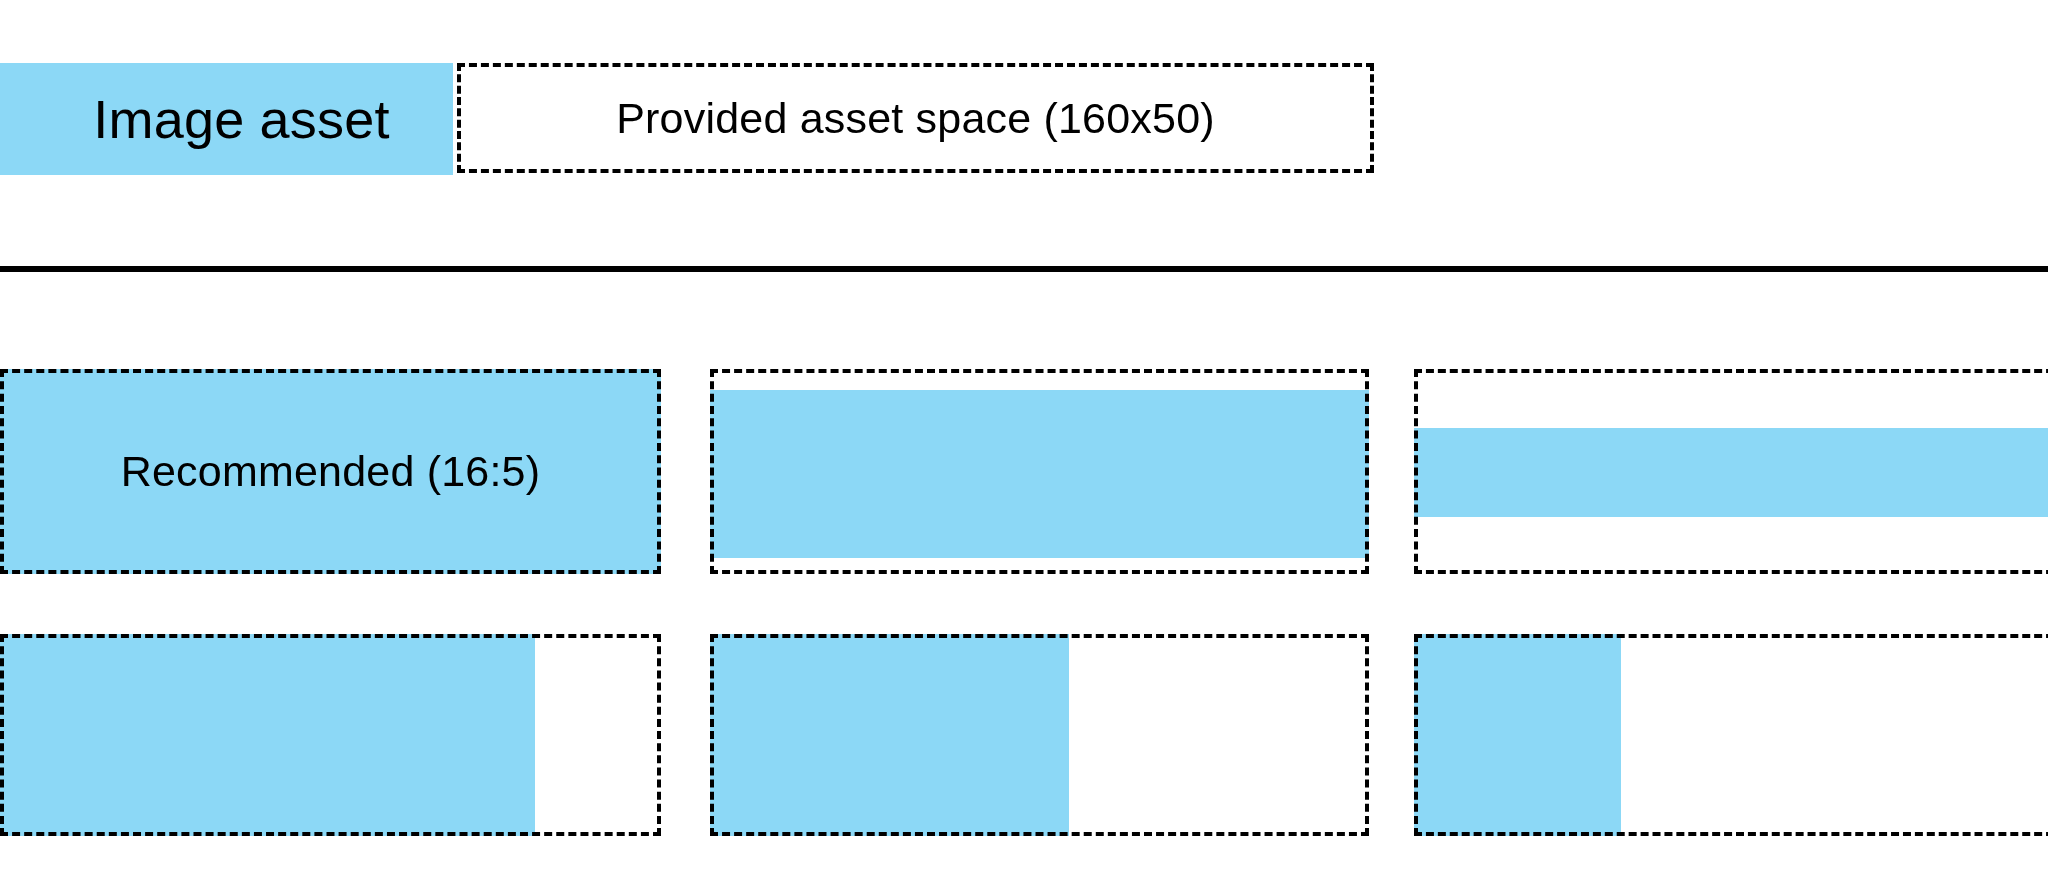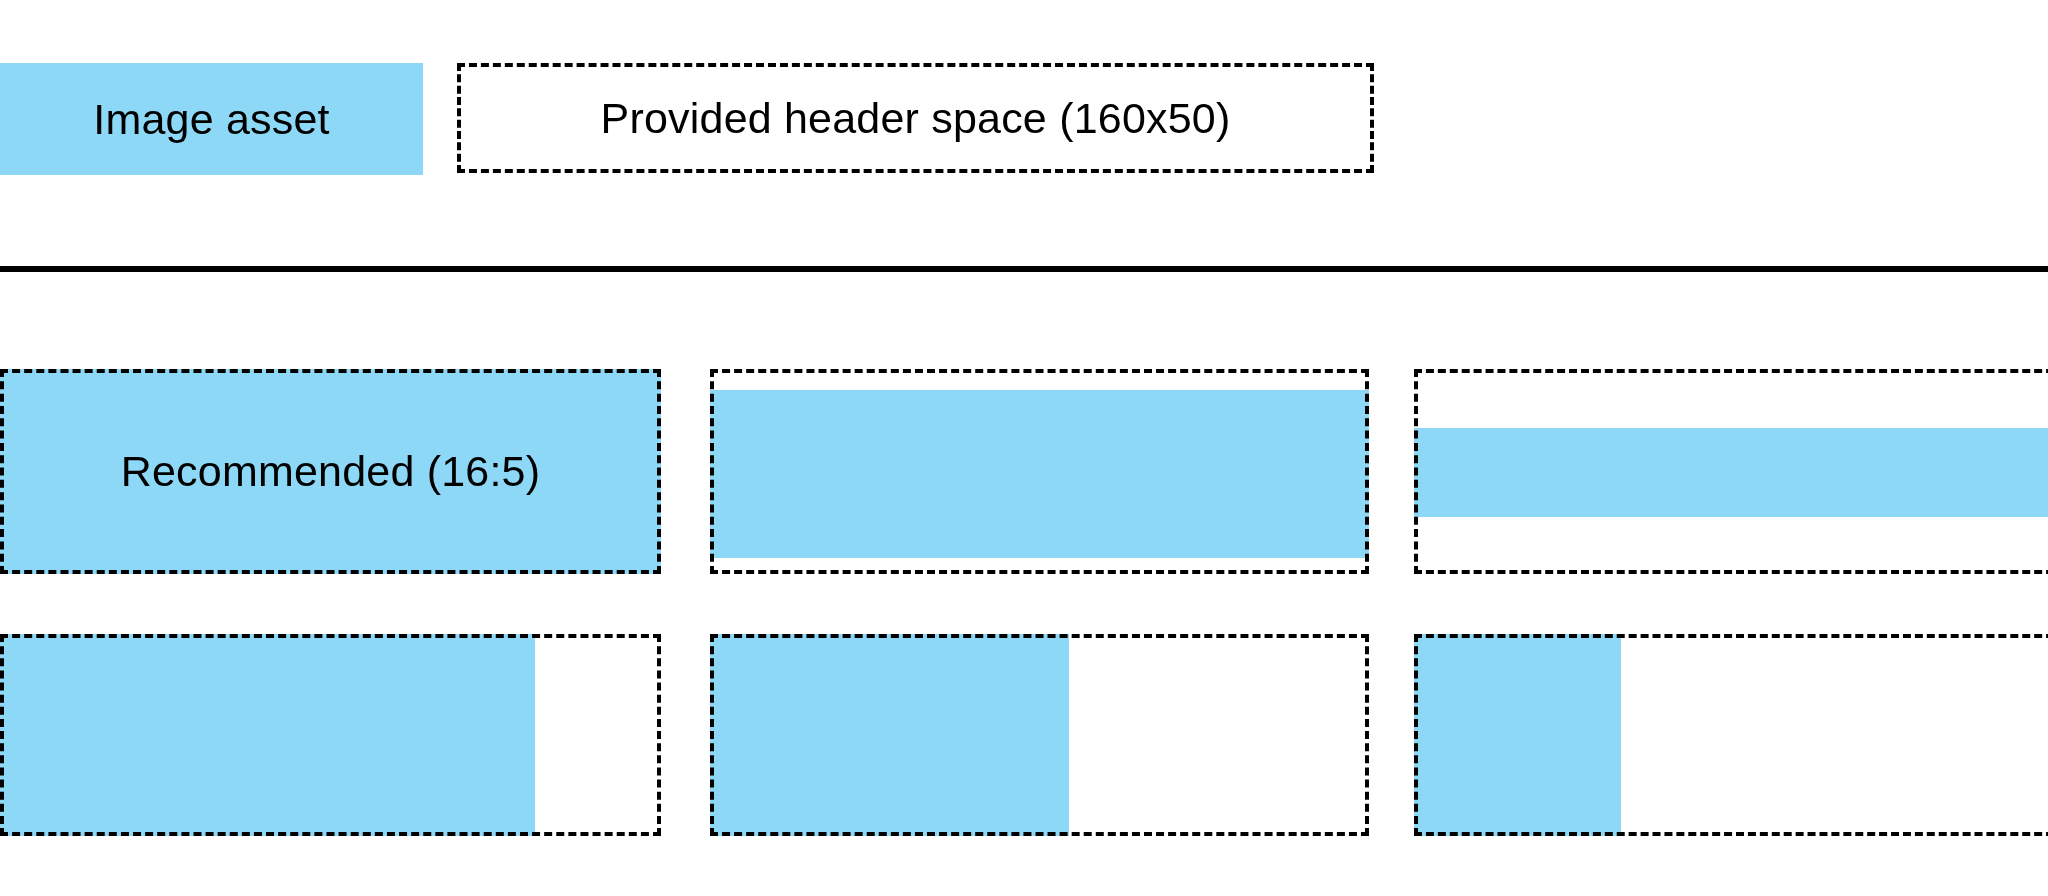--- a/index.html
+++ b/index.html
@@ -13,22 +13,23 @@
     color: #000000;
   }
 
   
   .legend-swatch {
     position: absolute;
     left: 0; top: 63px;
     width: 423px; height: 112px;
     background: #8CD8F6;
     display: flex; align-items: center; justify-content: center;
-    font-size: 43px;
+    font-size: 54px;
     letter-spacing: 0.2px;
+    padding-left: 30px;
   }
   .legend-dashed {
     position: absolute;
     left: 457px; top: 63px;
     width: 917px; height: 110px;
     box-sizing: border-box;
     border: 4px dashed #000000;
     display: flex; align-items: center; justify-content: center;
     font-size: 43px;
     letter-spacing: 0.2px;
@@ -73,21 +74,21 @@
 </head>
 <body>
 
 <div id="page">
 
   <div class="legend-swatch">
     <span>Image asset</span>
   </div>
 
   <div class="legend-dashed">
-    <span>Provided header space (160x50)</span>
+    <span>Provided asset space (160x50)</span>
   </div>
 
   <div class="divider"></div>
 
   <div class="cell r1 c1">
     <div class="fill" style="left:0;top:0;width:100%;height:100%"></div>
     <div class="dashes"></div>
     <div class="cell-label">Recommended (16:5)</div>
   </div>
 

